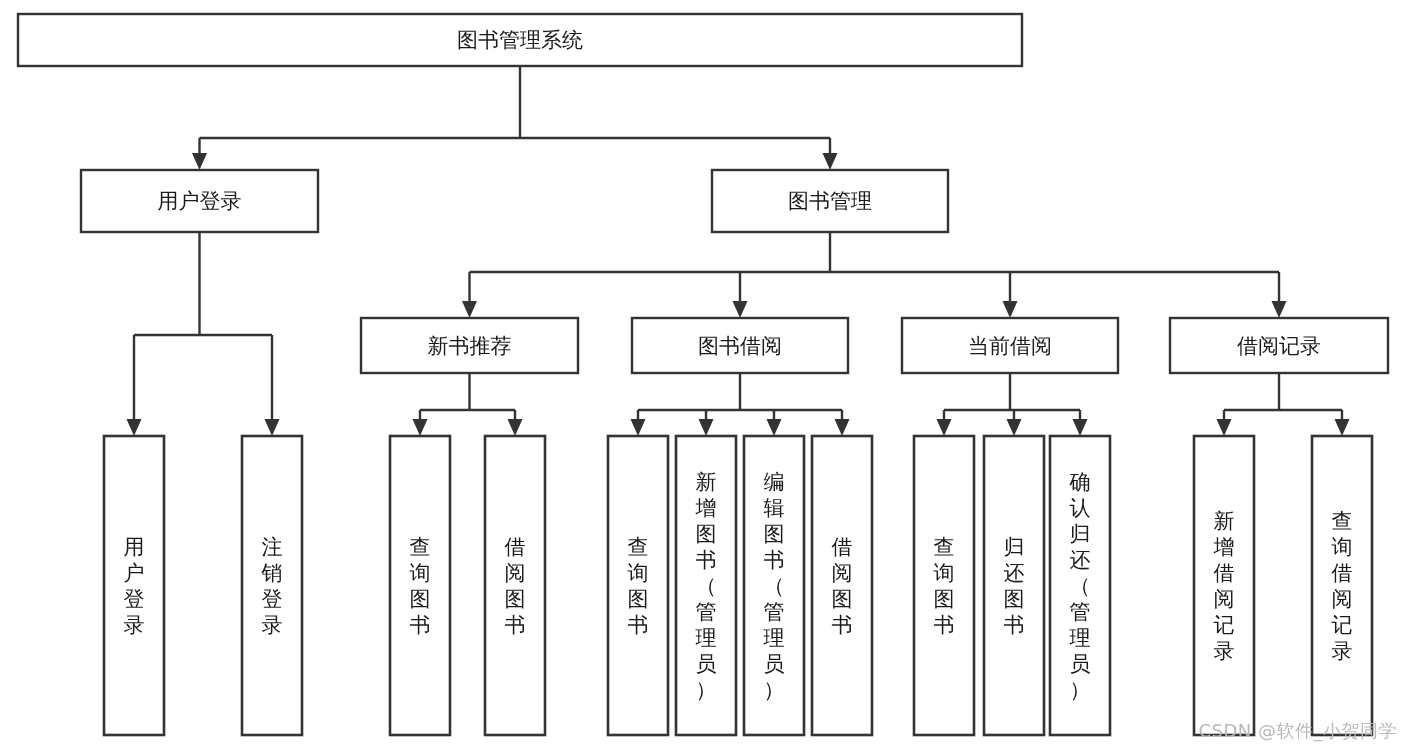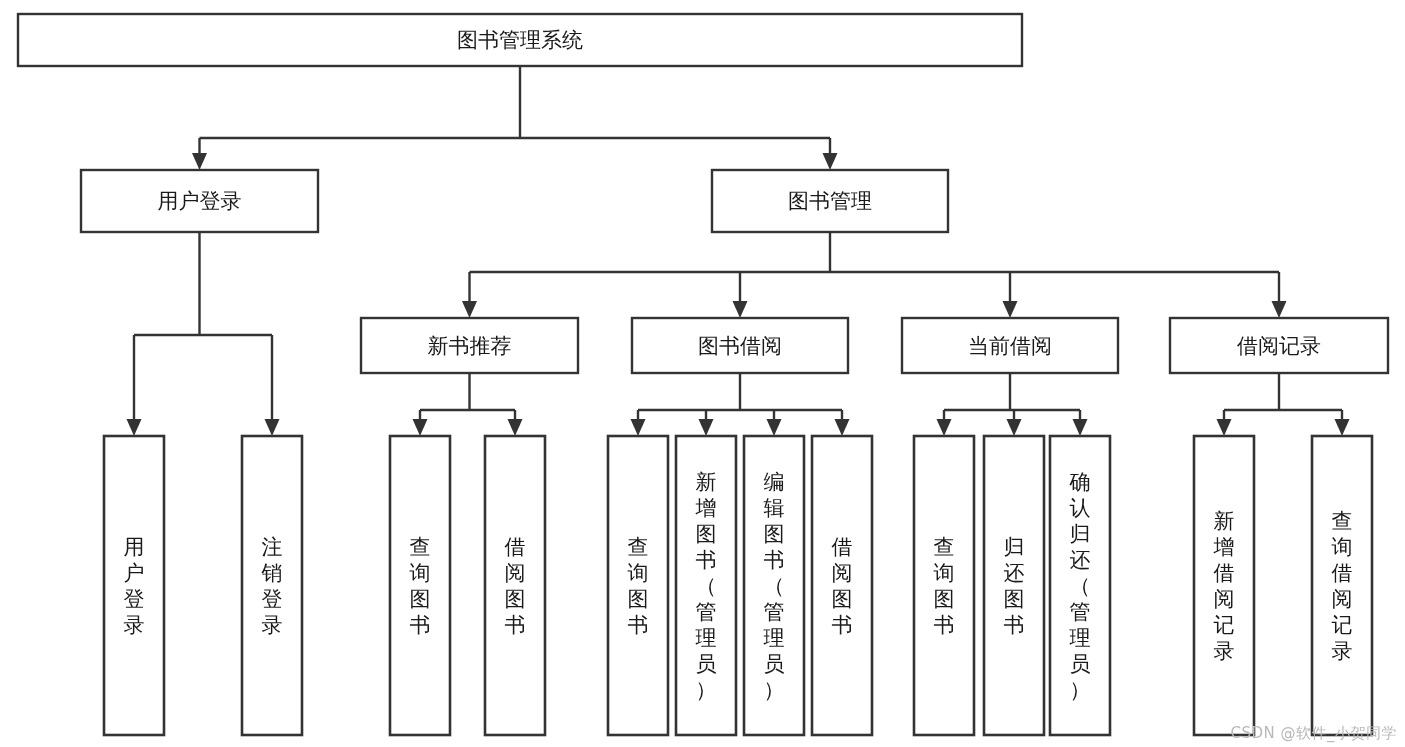--- a/index.html
+++ b/index.html
@@ -39,21 +39,21 @@
     stroke:#333333;
     stroke-width:2.4;
     fill:none;
     stroke-linecap:butt;
   }
   .arrow-head{fill:#333333;stroke:none;}
   .watermark{
     position:absolute;
     right:8px;bottom:4px;
     font-family:"DejaVu Sans","Liberation Sans",sans-serif;
-    font-size:15px;
+    font-size:18px;
     color:#b9b9b9;
     letter-spacing:.5px;
     white-space:nowrap;
     user-select:none;
   }
 </style>
 </head>
 <body>
 
 <svg id="diagram" viewBox="0 0 1405 747" xmlns="http://www.w3.org/2000/svg">

